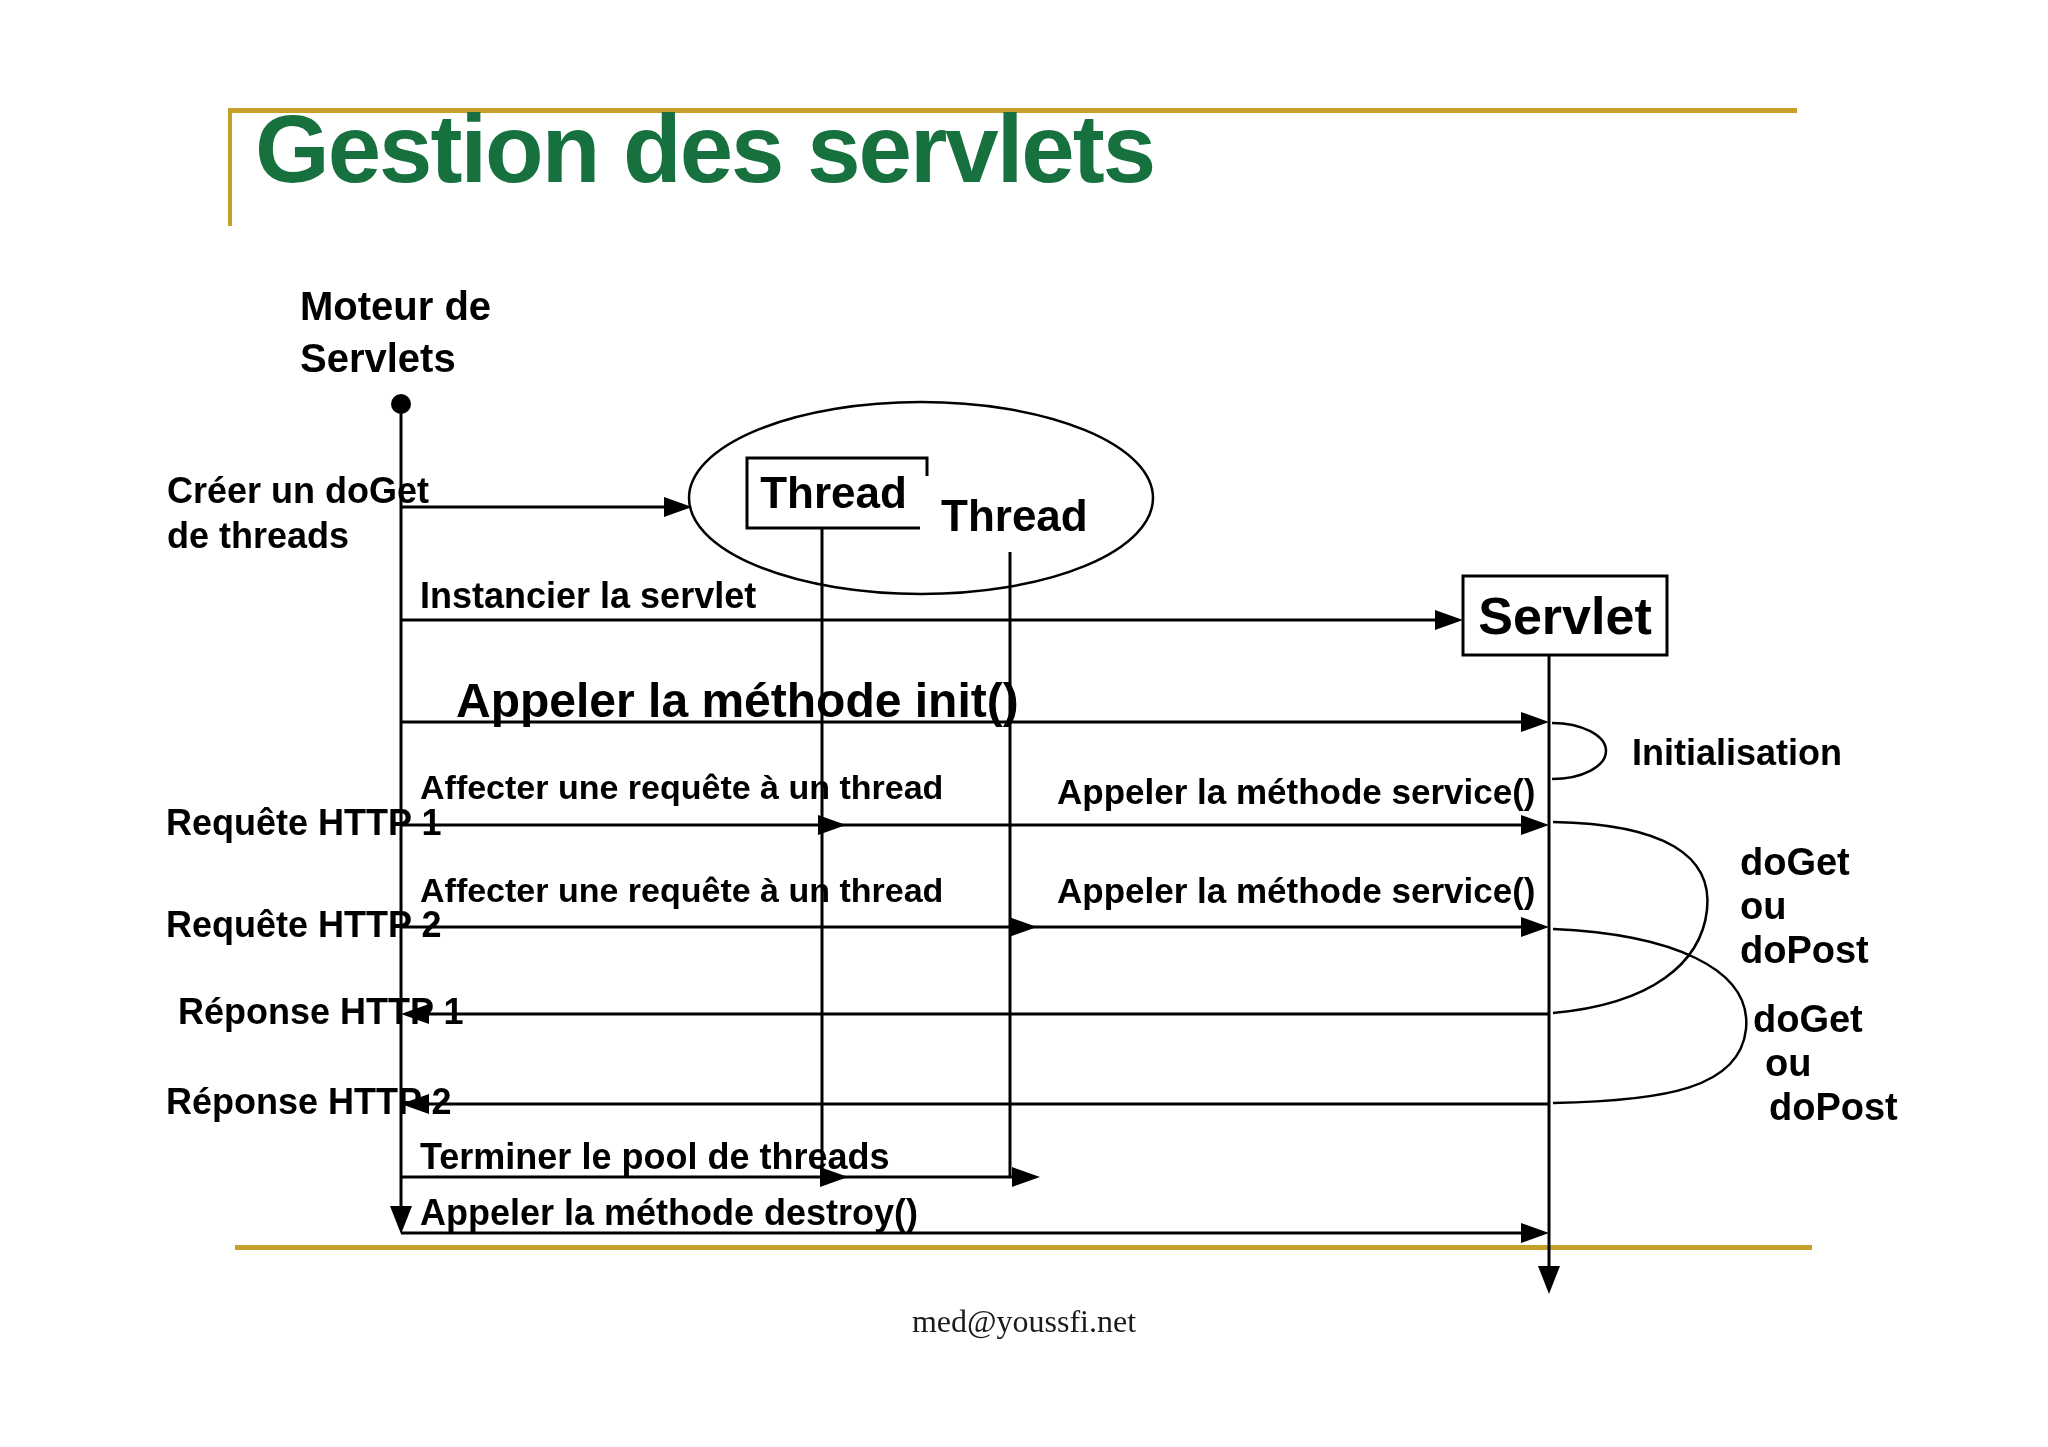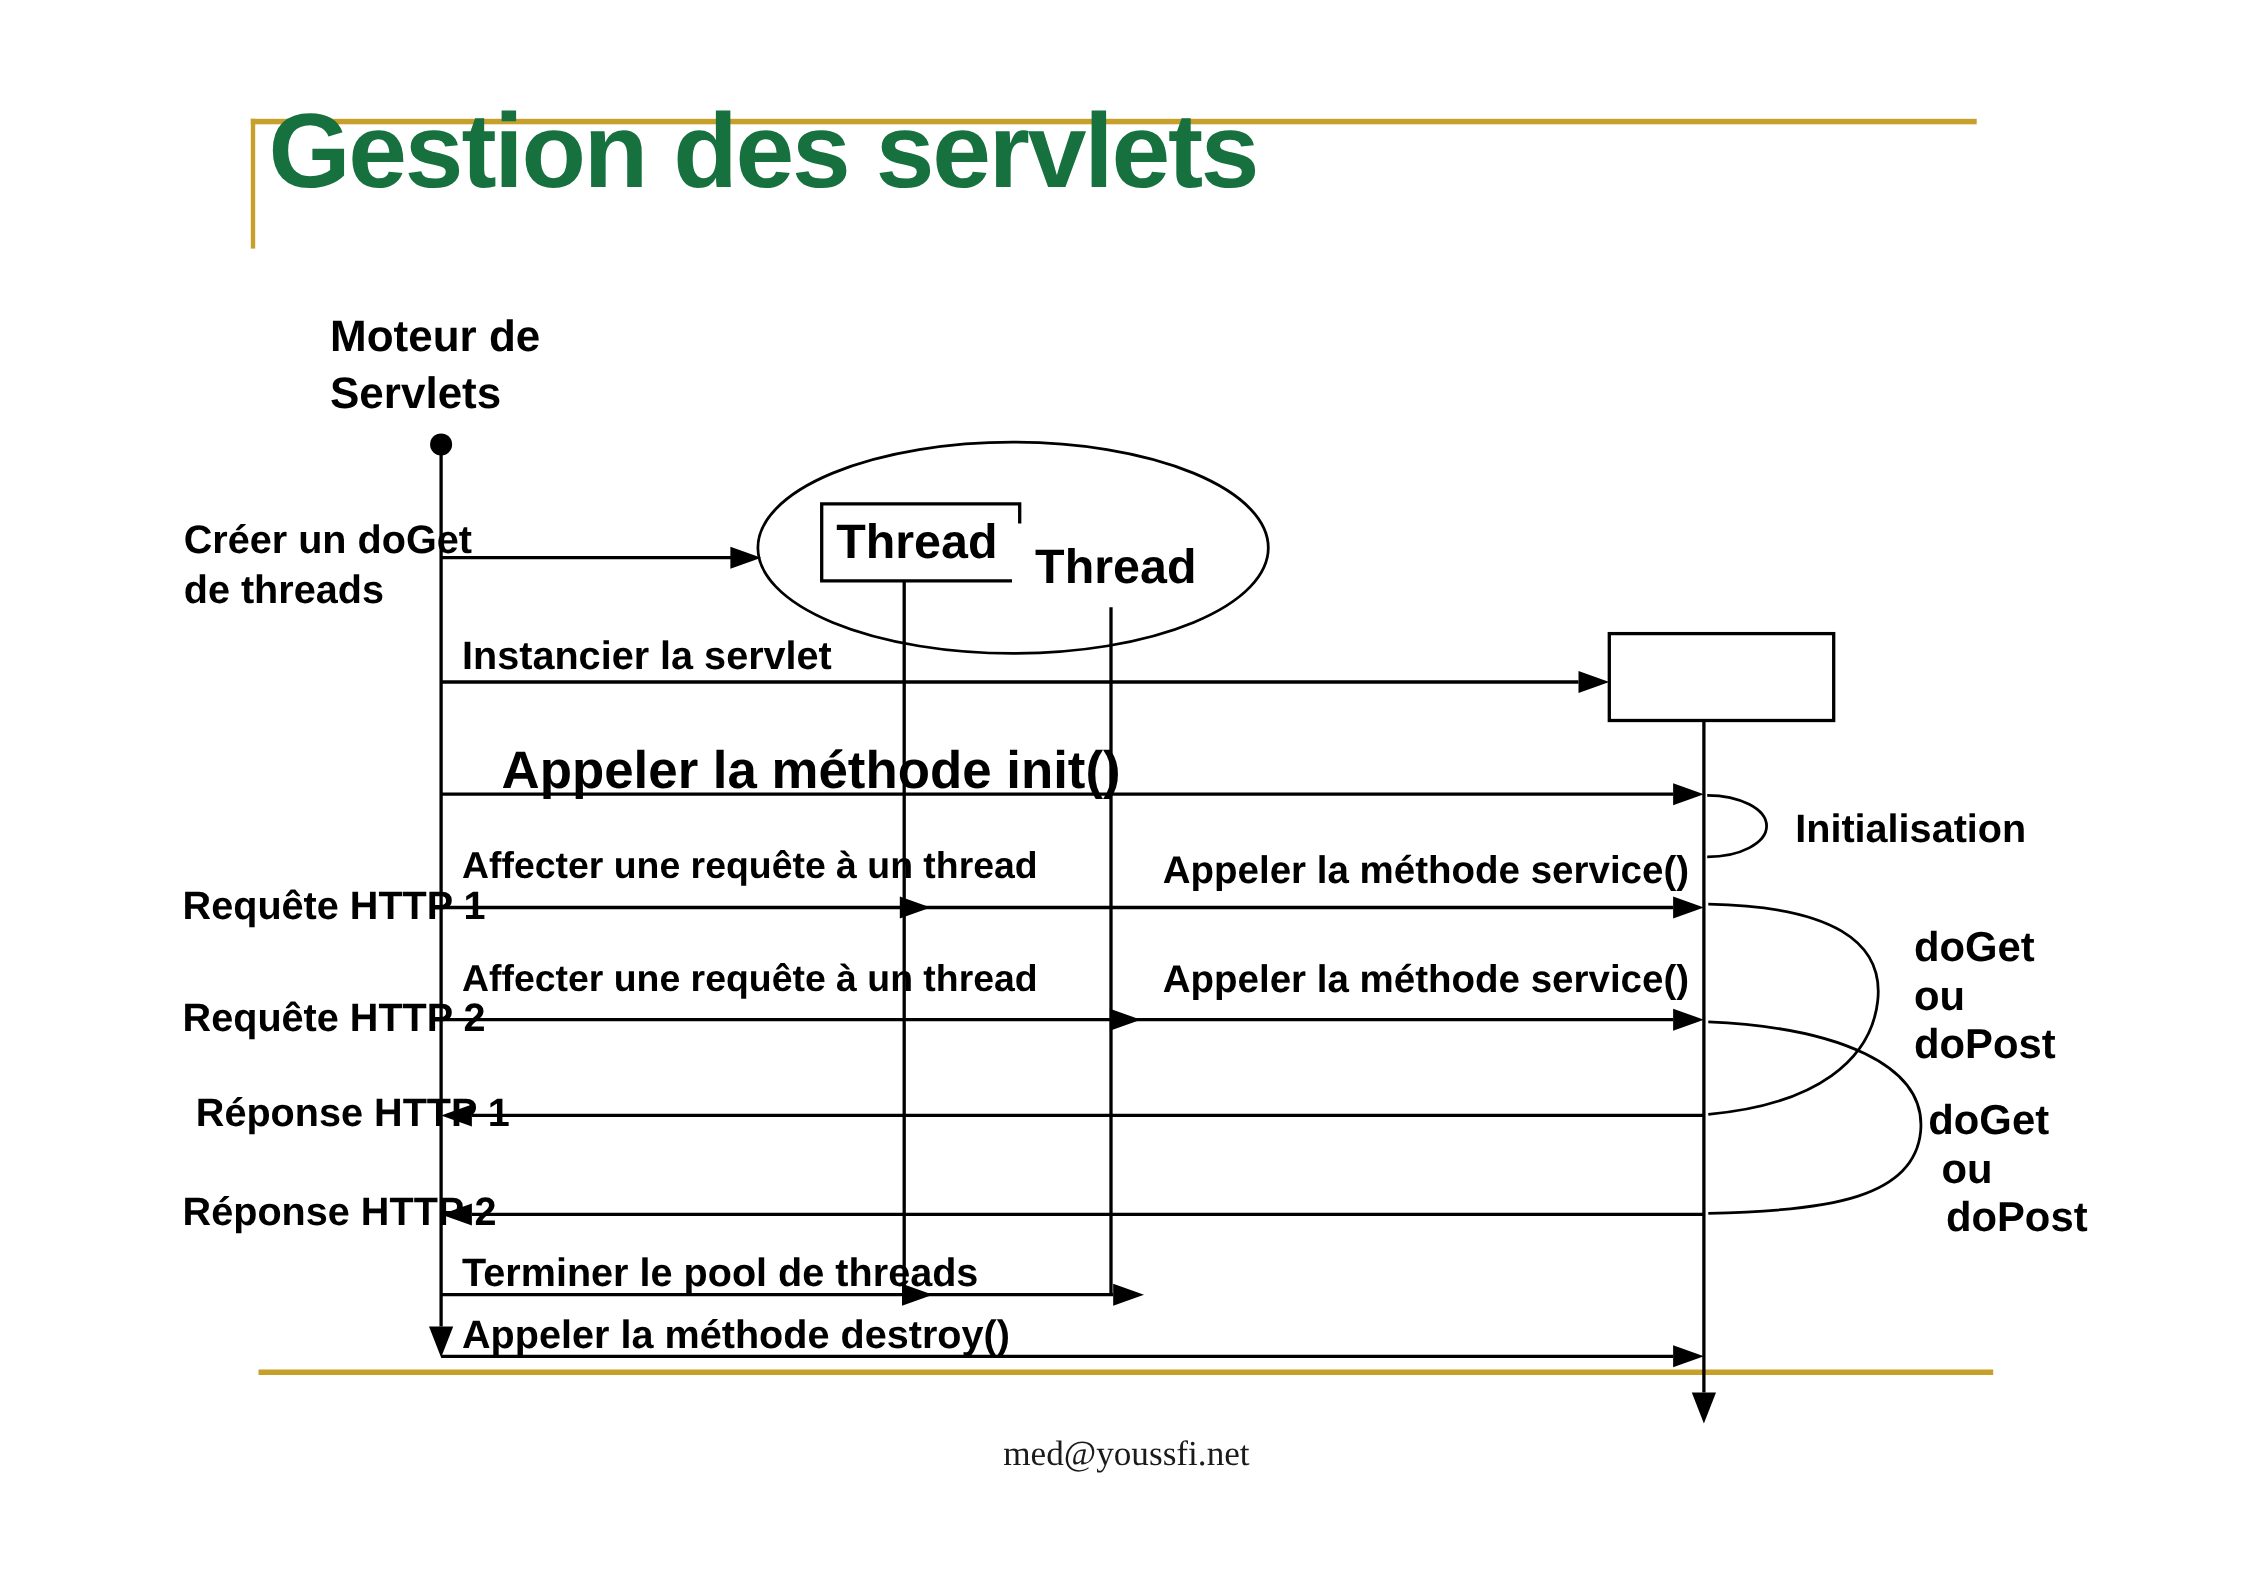--- a/index.html
+++ b/index.html
@@ -49,21 +49,21 @@
 </style>
 </head>
 <body>
 
 <div class="slide">
 
   <div class="abs goldline" style="left:228px;top:108px;width:1569px;height:5px;"></div>
   <div class="abs goldline" style="left:228px;top:108px;width:4px;height:118px;"></div>
   <div class="abs goldline" style="left:235px;top:1245px;width:1577px;height:5px;"></div>
 
-  <h1 class="abs title" style="left:244px;top:88px;margin:0;">Gestion des servlets</h1>
+  <h1 class="abs title" style="left:244px;top:88px;margin:11px;">Gestion des servlets</h1>
 
   <svg width="2048" height="1447" viewBox="0 0 2048 1447">
 
     <g stroke="#000" fill="#000">
       <circle cx="401" cy="404" r="10" stroke="none"></circle>
       <line x1="401" y1="404" x2="401" y2="1206" stroke-width="3"></line>
       <polygon points="390,1206 412,1206 401,1234" stroke="none"></polygon>
     </g>
 
     <ellipse cx="921" cy="498" rx="232" ry="96" fill="none" stroke="#000" stroke-width="2.5"></ellipse>
@@ -123,20 +123,21 @@
     <path d="M 1553 822 C 1665 824 1713 856 1707 910 C 1701 963 1652 1004 1553 1013" fill="none" stroke="#000" stroke-width="2.5"></path>
     <path d="M 1553 929 C 1670 934 1752 968 1746 1029 C 1740 1088 1665 1101 1553 1103" fill="none" stroke="#000" stroke-width="2.5"></path>
   </svg>
 
   <div class="abs lbl" style="left:300px;top:280px;font-size:40px;line-height:1.3;">
     <div>Moteur de</div>
     <div>Servlets</div>
   </div>
   <div class="abs boxtext" style="left:747px;top:458px;width:173px;height:70px;font-size:44px;">Thread</div>
   <div class="abs lbl" style="left:941px;top:490px;font-size:44px;">Thread</div>
+  <div class="abs boxtext" style="left:1463px;top:576px;width:204px;height:79px;font-size:52px;">Servlet</div>
 
   <div class="abs lbl" style="left:167px;top:468px;font-size:36px;line-height:1.25;">
     <div>Créer un doGet</div>
     <div>de threads</div>
   </div>
   <div class="abs lbl" style="left:166px;top:802px;font-size:36px;">Requête HTTP 1</div>
   <div class="abs lbl" style="left:166px;top:904px;font-size:36px;">Requête HTTP 2</div>
   <div class="abs lbl" style="left:166px;top:991px;font-size:36px;margin-left:12px;">Réponse HTTP 1</div>
   <div class="abs lbl" style="left:166px;top:1081px;font-size:36px;">Réponse HTTP 2</div>
 

